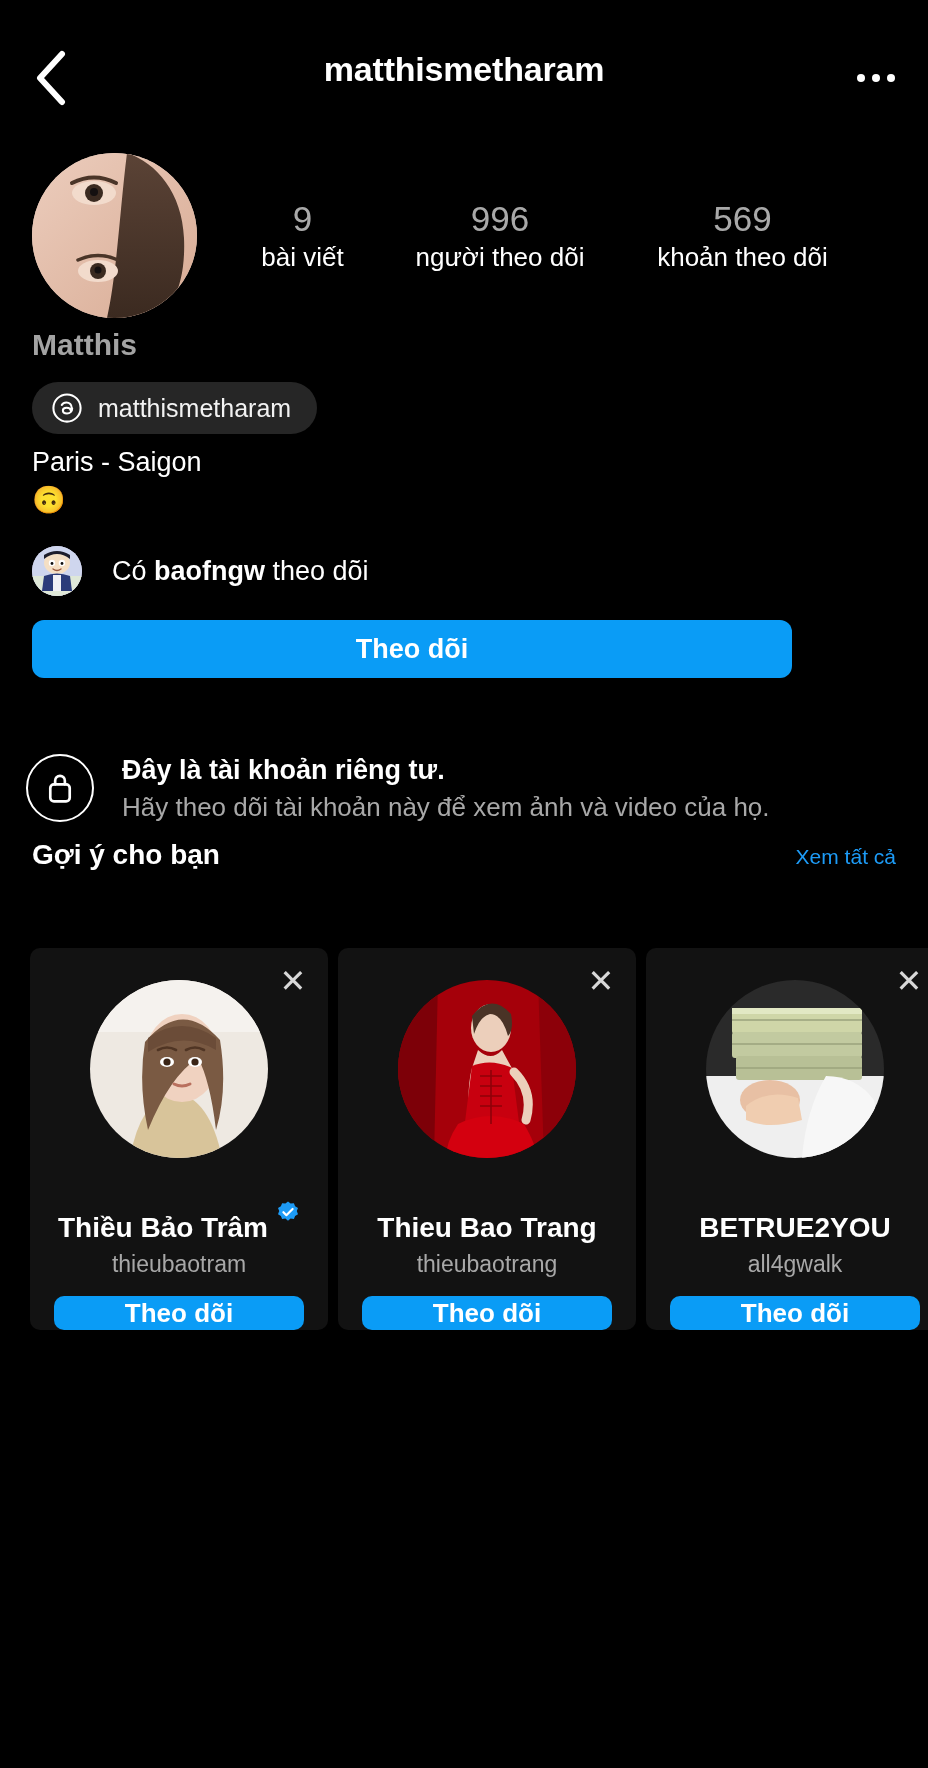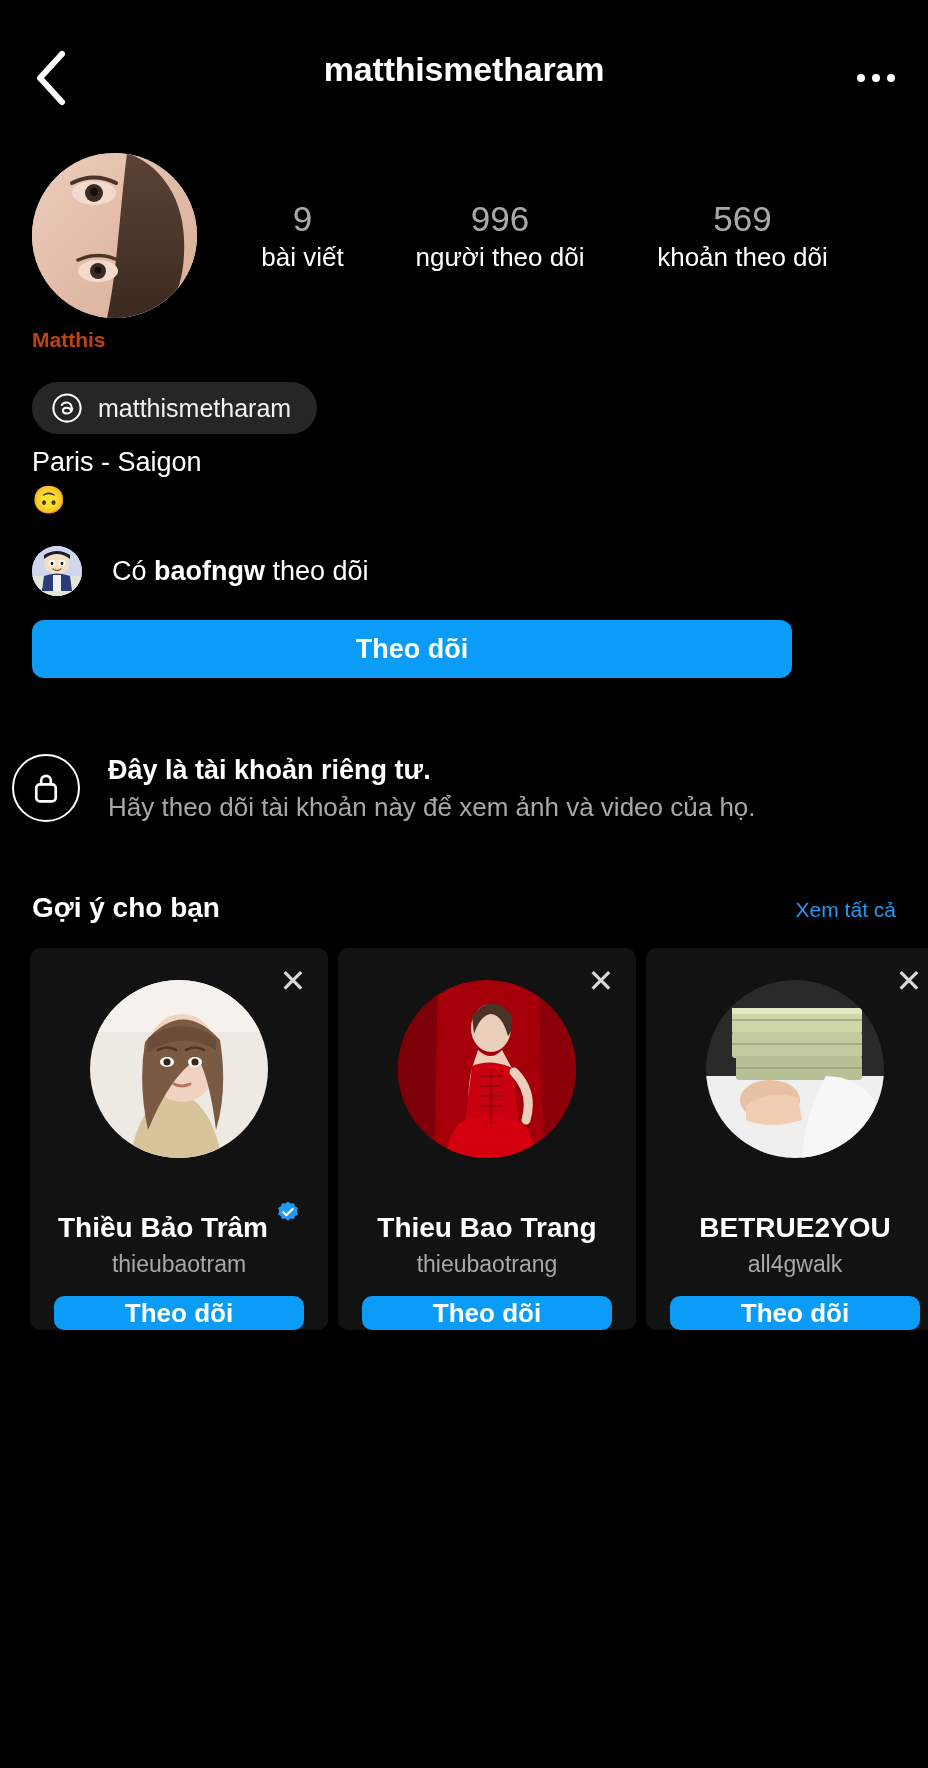--- a/index.html
+++ b/index.html
@@ -61,21 +61,21 @@
   .stat-num {
     font-size:35px; color:#a9a9a9; line-height:1.08; font-weight:400;
   }
   .stat-label {
     font-size:26px; color:#fff; line-height:1.25; margin-top:3px; font-weight:400;
   }
 
   
   .display-name {
     position:absolute; left:32px; top:328px;
-    font-size:21px; font-weight:bold; color:#c2410c;
+    font-size:30px; font-weight:bold; color:#a3a3a3;
   }
   .threads-pill {
     position:absolute; left:32px; top:382px;
     height:52px; border-radius:26px;
     background:#262626;
     display:flex; align-items:center;
     padding:0 26px 0 20px; gap:16px;
   }
   .threads-pill .tlabel { font-size:25px; color:#f2f2f2; }
 
@@ -103,42 +103,42 @@
   .follow-btn {
     position:absolute; left:32px; top:620px;
     width:760px; height:58px; border-radius:12px;
     background:#0a9cf6;
     display:flex; align-items:center; justify-content:center;
     color:#fff; font-size:27px; font-weight:bold;
   }
 
   
   .private-block {
-    position:absolute; left:12px; top:748px;
+    position:absolute; left:26px; top:748px;
     width:880px;
     display:flex; align-items:flex-start; gap:28px;
   }
   .lock-circle {
     width:68px; height:68px; border-radius:50%;
     border:2.5px solid #fff;
     display:flex; align-items:center; justify-content:center;
     flex:none; margin-top:6px;
   }
   .private-texts { padding-top:4px; }
   .private-title {
     font-size:27px; font-weight:bold; color:#fff; line-height:1.35;
   }
   .private-sub {
     font-size:26px; color:#a8a8a8; line-height:1.35; margin-top:2px;
     white-space:nowrap;
   }
 
   
   .sugg-header {
-    position:absolute; left:32px; top:892px; width:864px;
+    position:absolute; left:32px; top:839px; width:864px;
     display:flex; align-items:baseline; justify-content:space-between;
   }
   .sugg-title { font-size:28px; font-weight:bold; color:#fff; }
   .sugg-seeall { font-size:21px; color:#1d9bf6; font-weight:400; }
 
   .sugg-strip {
     position:absolute; left:30px; top:948px;
     width:900px; height:382px;
     display:flex; gap:10px;
     overflow:hidden;

